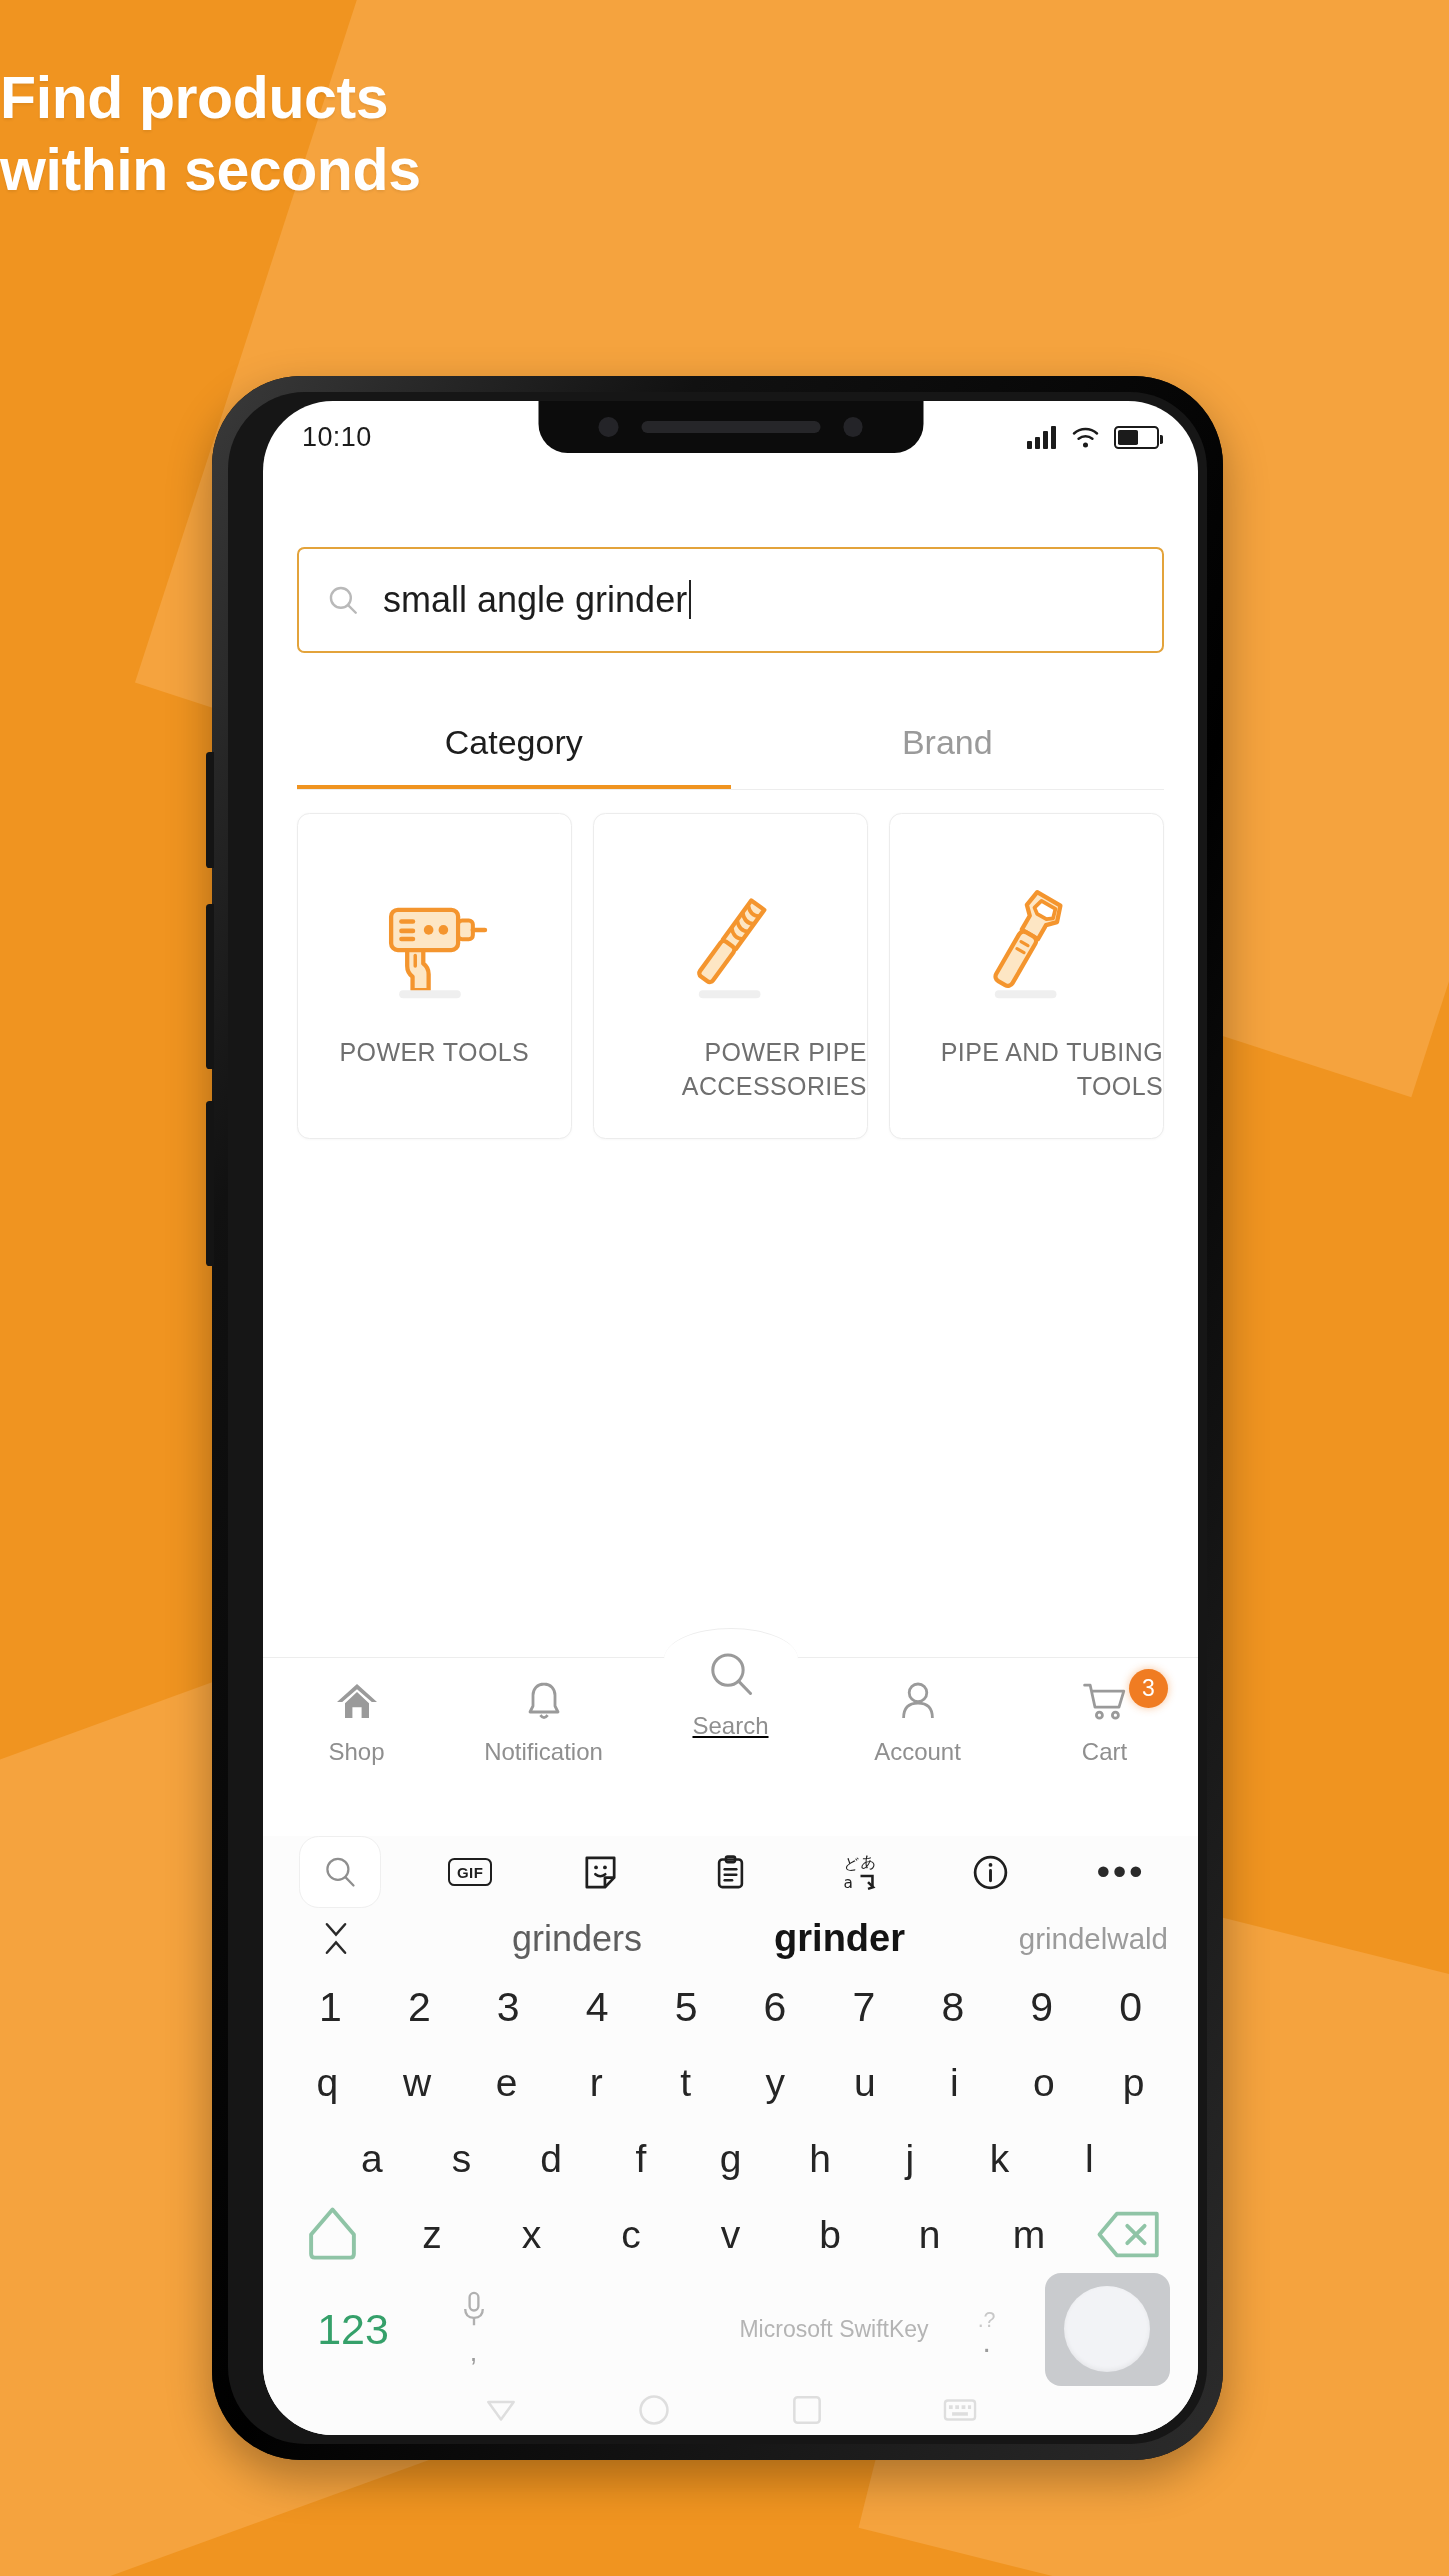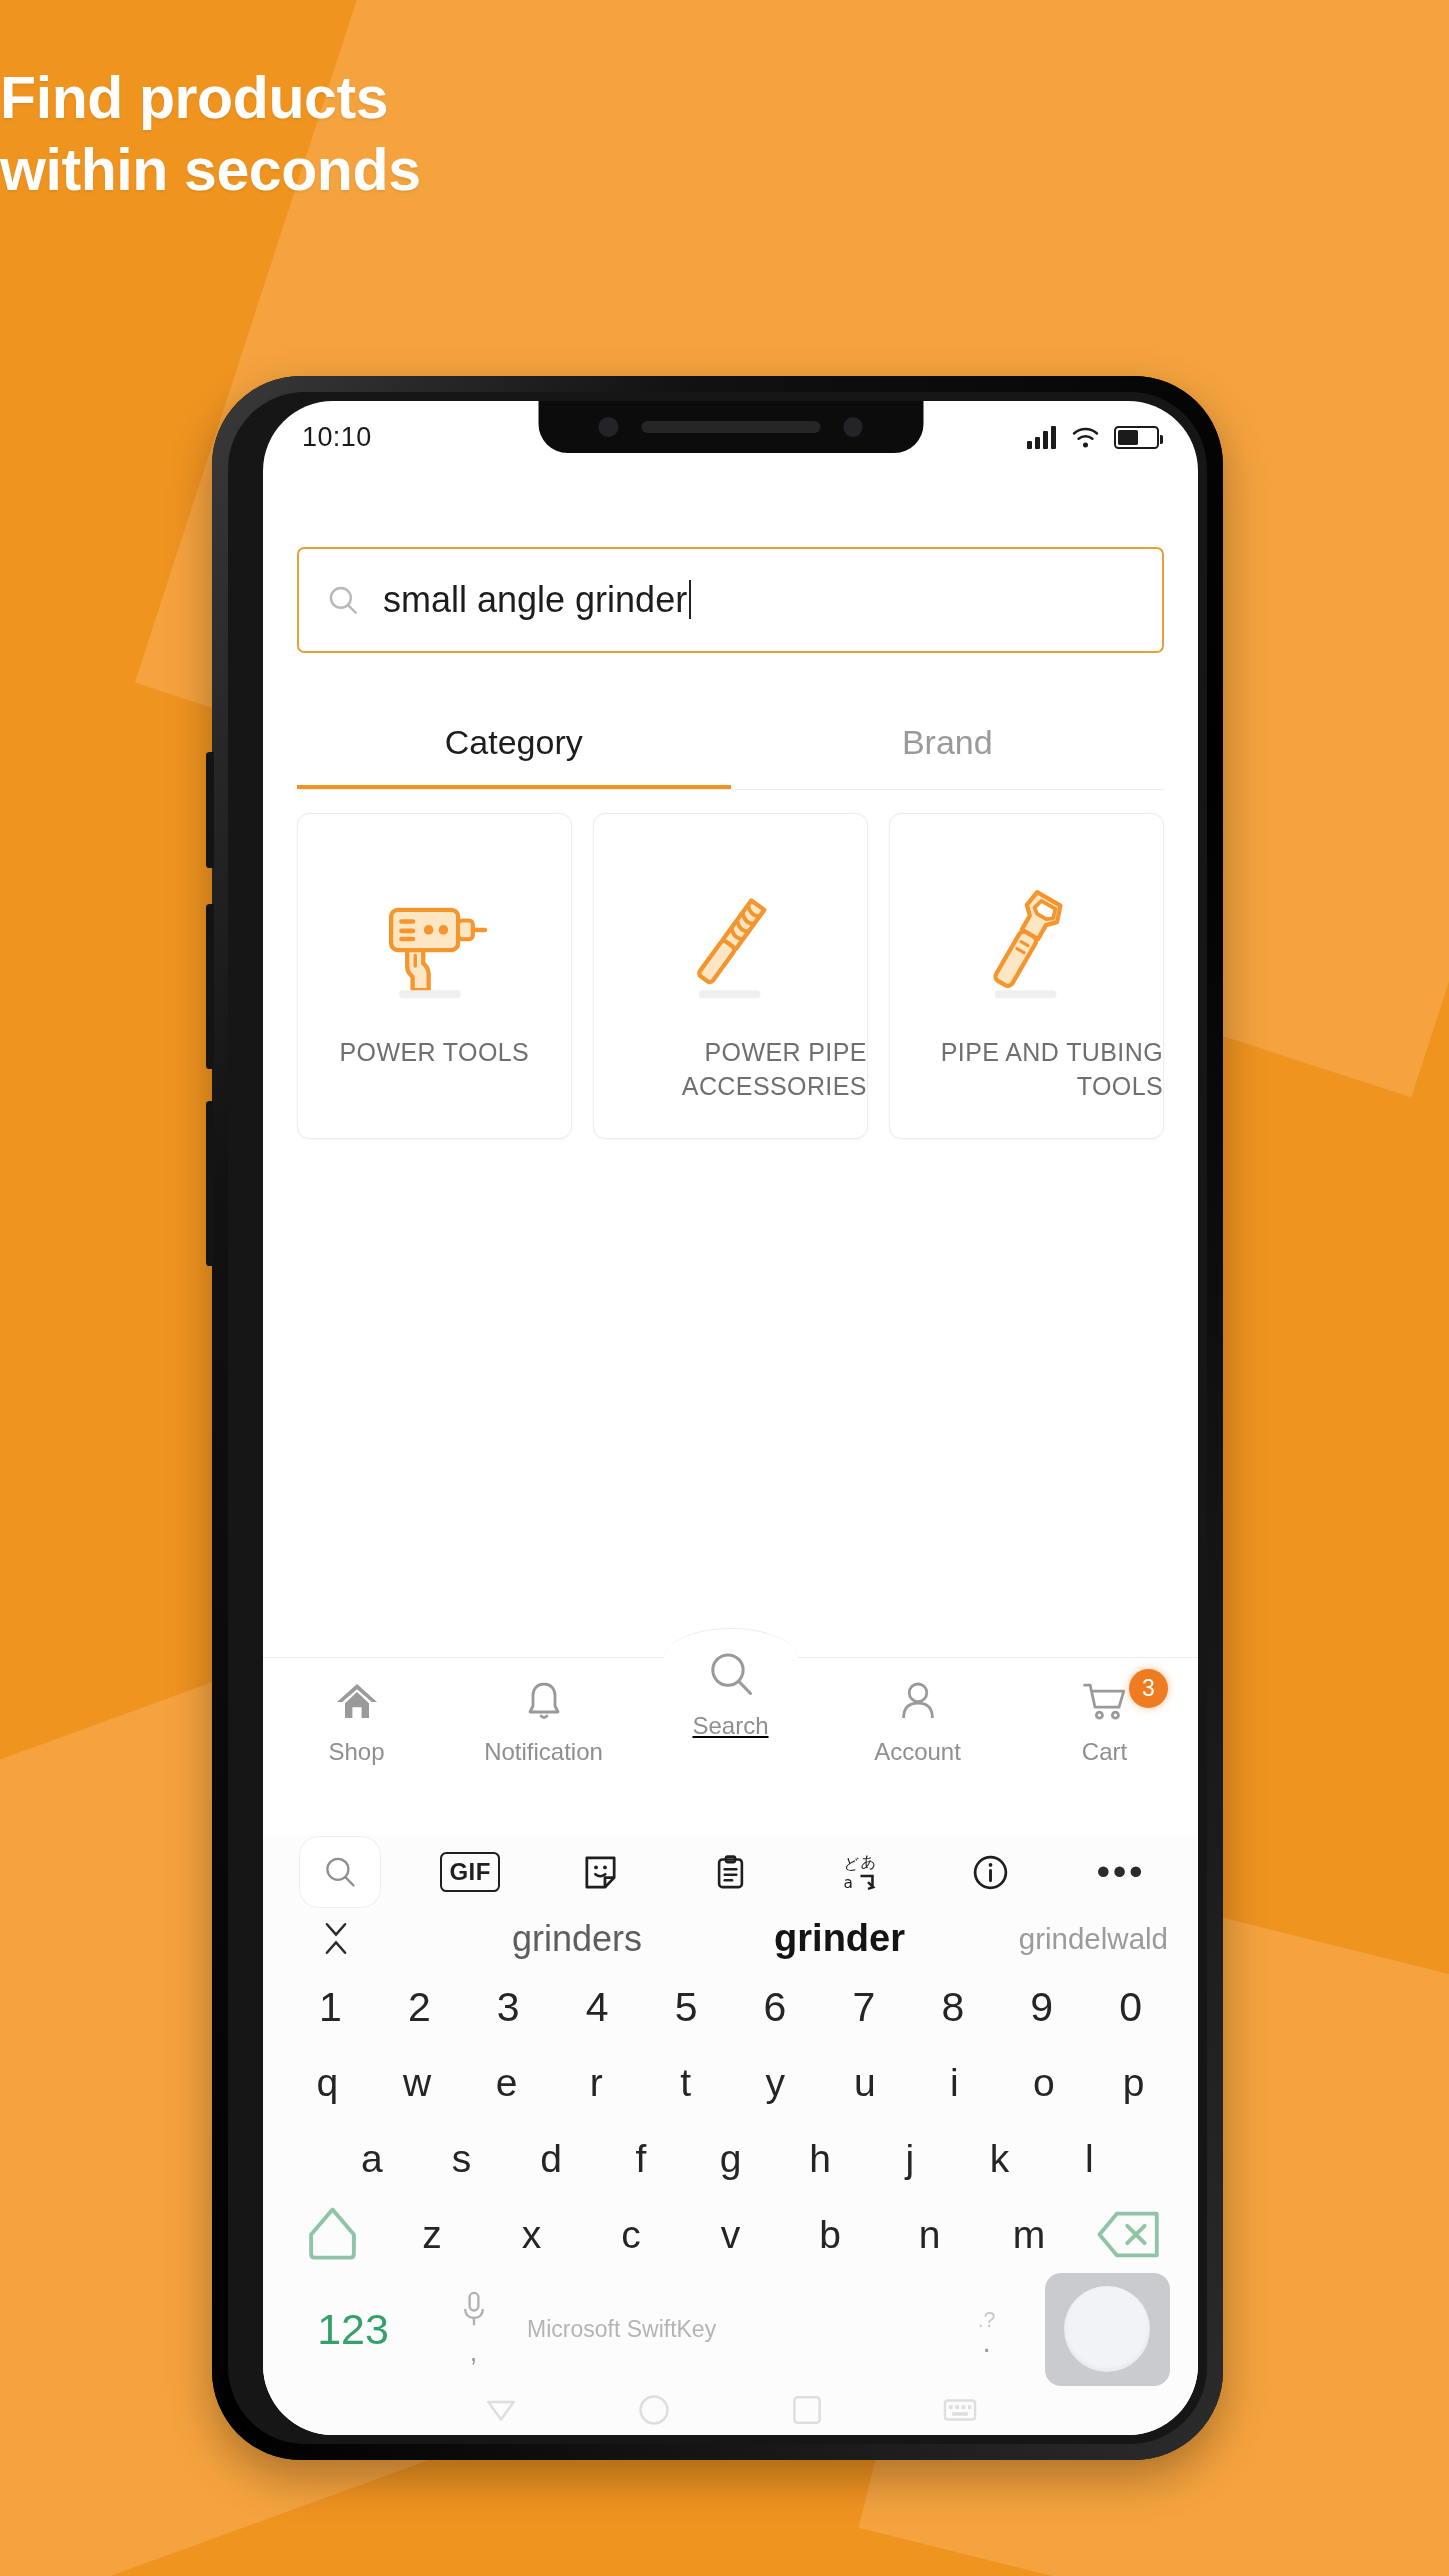--- a/index.html
+++ b/index.html
@@ -200,21 +200,21 @@
     display:flex; flex-direction:column;
   }
   .kb-toolbar {
     height:104px; display:flex; align-items:center;
     padding:0 36px; gap:0; justify-content:space-between;
   }
   .kb-tool { width:82px; height:72px; display:flex; align-items:center; justify-content:center; }
   .kb-tool.first { border:1.8px solid #EFEFEF; border-radius:19.7px; background:#fff; }
   .gif-box {
     border:2.7px solid #1f1f1f; border-radius:6.3px;
-    font-size:24px; font-weight:bold; color:#1f1f1f;
+    font-size:15px; font-weight:bold; color:#1f1f1f;
     padding:3.6px 7.2px; letter-spacing:0.4px;
   }
   .dots { font-size:39px; color:#2a2a2a; letter-spacing:2.7px; line-height:.4; }
 
   .kb-sugg {
     height:95px; display:flex; align-items:center;
     padding:0 30px; gap:0;
   }
   .sugg-chev { width:86px; display:flex; justify-content:center; }
   .sugg { flex:1; text-align:right; font-size:34px; color:#7d7d7d; }
@@ -229,21 +229,21 @@
   .kb-row.r3   { height:118px; padding:0 19.7px; }
   .kb-row.r4   { height:134px; padding:0 23px; }
   .key { font-size:39px; color:#252525; flex:1; text-align:center; font-weight:300; }
   .key.num { font-size:41px; }
 
   .key-shift, .key-bksp { flex:1; display:flex; align-items:center; justify-content:center; }
 
   .k123 { font-size:43px; color:#35A06A; width:134px; text-align:center; font-weight:300; }
   .kmic { width:107px; display:flex; flex-direction:column; align-items:center; }
   .kmic .comma { font-size:27px; color:#9b9b9b; margin-top:5.4px; }
-  .kspace { flex:1; text-align:left; font-size:23px; color:#b4b4b4; }
+  .kspace { flex:1; text-align:right; font-size:23px; color:#b4b4b4; }
   .kperiod { width:116px; display:flex; flex-direction:column; align-items:center; }
   .kperiod .qm { font-size:21.5px; color:#c8c8c8; }
   .kperiod .dot { font-size:30px; color:#9b9b9b; line-height:.6; }
   .kenter {
     width:125px; height:113px; background:#C9CBCE; border-radius:16px;
     display:flex; align-items:center; justify-content:center;
     margin-right:5.4px;
   }
   .kenter .circ {
     width:86px; height:86px; border-radius:50%;

